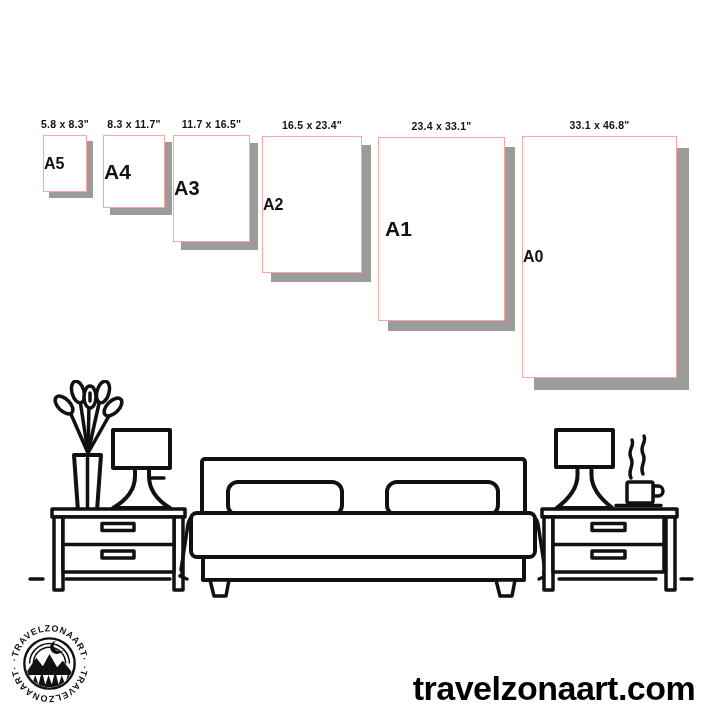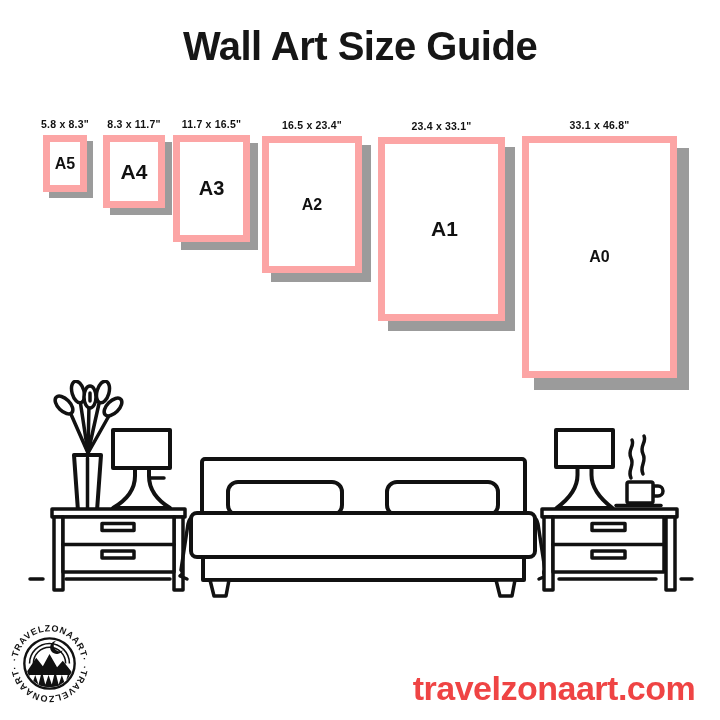--- a/index.html
+++ b/index.html
@@ -12,54 +12,53 @@
     position:absolute;top:24px;left:0;width:720px;margin:0;
     text-align:center;font-size:40px;font-weight:800;letter-spacing:-0.5px;color:#161616;
   }
   
   .size-item{position:absolute;}
   .dim-label{
     position:absolute;top:-17px;left:50%;transform:translateX(-50%);
     font-size:10.5px;font-weight:700;white-space:nowrap;letter-spacing:.2px;color:#111;
   }
   .frame{
-    width:100%;height:100%;box-sizing:border-box;background:#fff;border:7px solid #fca5a5;
+    width:100%;height:100%;box-sizing:border-box;background:#fff;border:1px solid #fca5a5;
     box-shadow:var(--sh) var(--sh) 0 0 #9b9b9b;
-    display:flex;align-items:center;justify-content:center;
+    display:flex;align-items:center;justify-content:flex-start;
   }
   .code{font-weight:700;color:#111;}
   #s-a5{left:43px;top:135px;width:44px;height:57px;--sh:6px;}
   #s-a4{left:103px;top:135px;width:62px;height:73px;--sh:7px;}
   #s-a3{left:173px;top:135px;width:77px;height:107px;--sh:8px;}
   #s-a2{left:262px;top:136px;width:100px;height:137px;--sh:9px;}
   #s-a1{left:378px;top:137px;width:127px;height:184px;--sh:10px;}
   #s-a0{left:522px;top:136px;width:155px;height:242px;--sh:12px;}
   #s-a5 .code{font-size:16px;}
   #s-a4 .code{font-size:21px;}
   #s-a3 .code{font-size:20px;}
   #s-a2 .code{font-size:16px;}
   #s-a1 .code{font-size:21px;margin-left:6px;}
   #s-a0 .code{font-size:16px;}
   
   .scene{position:absolute;left:0;top:380px;}
   .logo{position:absolute;left:2px;top:616px;}
   .website{
     position:absolute;left:554px;top:669px;transform:translateX(-50%);
-    font-size:34px;font-weight:700;letter-spacing:-0.5px;color:#ef4444;white-space:nowrap;
+    font-size:34px;font-weight:700;letter-spacing:-0.5px;color:#000000;white-space:nowrap;
   }
   svg .ln{stroke:#111;fill:none;stroke-width:3.5;stroke-linecap:round;stroke-linejoin:round;}
   svg .bx{stroke:#111;fill:#fff;stroke-width:3.5;stroke-linejoin:round;}
   svg .bx4{stroke:#111;fill:#fff;stroke-width:4;stroke-linejoin:round;}
 </style>
 </head>
 <body>
 
 <div class="canvas">
 
-  <h1 class="title">Wall Art Size Guide</h1>
 
   <div>
     <div class="size-item" id="s-a5">
       <div class="dim-label">5.8 x 8.3"</div>
       <div class="frame">
         <span class="code">A5</span>
       </div>
     </div>
     <div class="size-item" id="s-a4">
       <div class="dim-label">8.3 x 11.7"</div>

